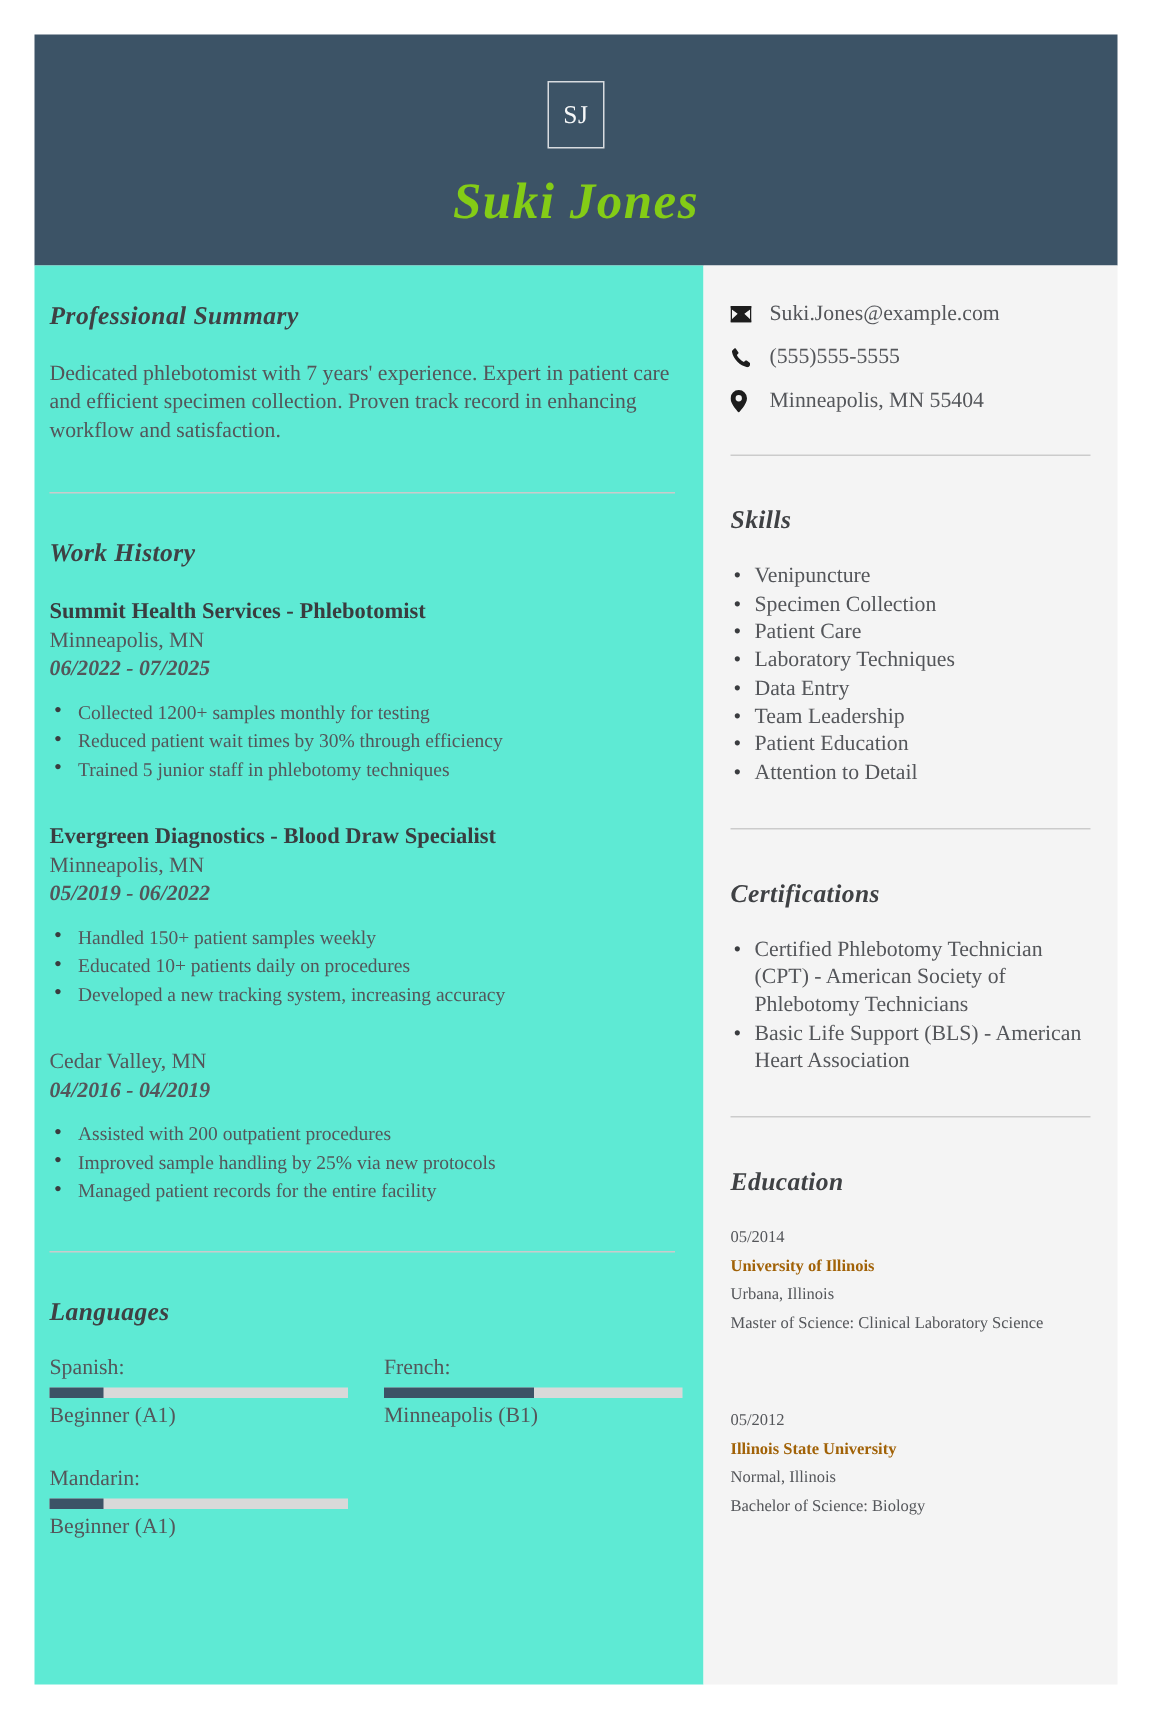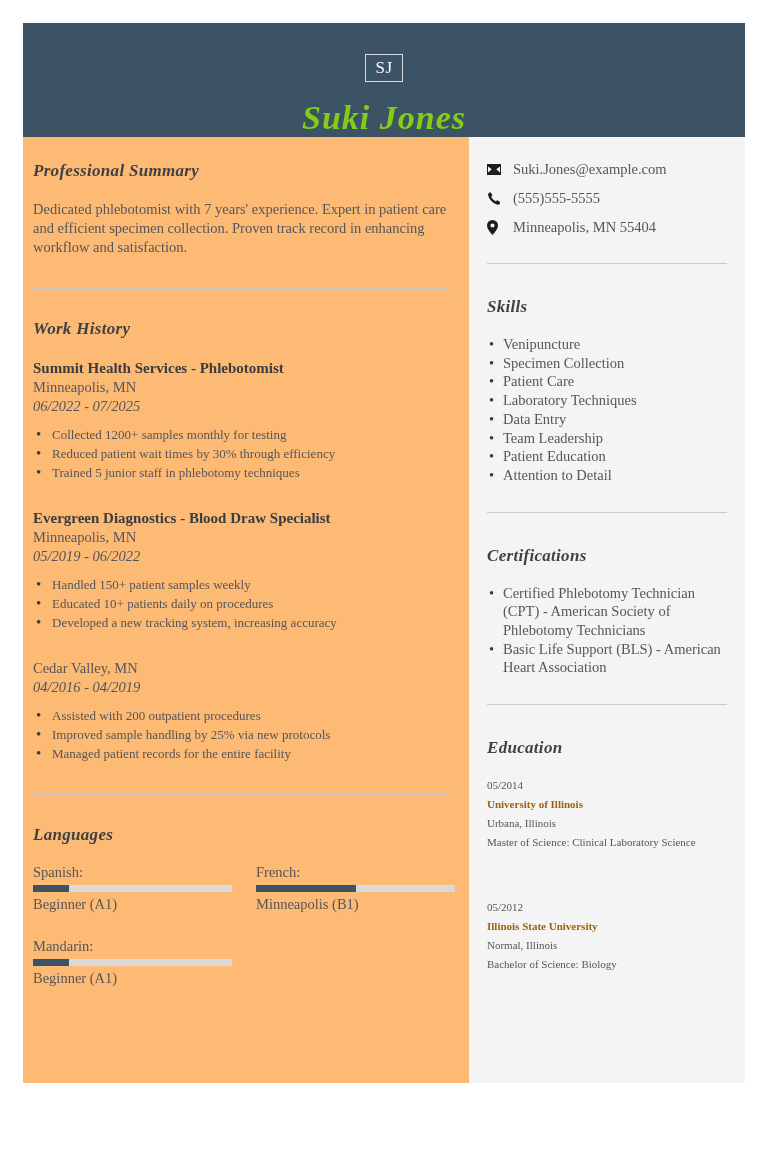--- a/index.html
+++ b/index.html
@@ -7,21 +7,21 @@
   body {
     font-family: "Liberation Serif", serif;
     color: #54565a;
     overflow: hidden;
   }
   .page { width: 768px; height: 1152px; position: relative; background: #ffffff; }
 
   
   .banner {
     margin: 23px 23px 0 23px;
-    height: 114px;
+    height: 154px;
     background: #3c5366;
     display: flex;
     flex-direction: column;
     align-items: center;
     justify-content: flex-start;
     padding-top: 31px;
   }
   .monogram {
     width: 38px; height: 45px;
     border: 1px solid rgba(255,255,255,0.8);
@@ -40,21 +40,21 @@
   }
 
   
   .columns {
     margin: 0 23px;
     display: flex;
     height: 946px;
   }
   .col-left {
     width: 446px;
-    background: #fdba74;
+    background: #5eead4;
     padding: 24px 19px 0 10px;
   }
   .col-right {
     width: 276px;
     background: #f4f4f4;
     padding: 24px 18px 0 18px;
   }
 
   .section-heading {
     font-size: 17px;
@@ -74,21 +74,21 @@
     margin-top: 19px;
     font-size: 14.5px;
     line-height: 19px;
   }
   .col-left .divider { margin: 31px 0 30px 0; }
 
   .job { margin-top: 20px; }
   .job + .job { margin-top: 27px; }
   .job-title { font-size: 15px; font-weight: bold; color: #3a3c3f; line-height: 19px; }
   .job-location { font-size: 14.5px; line-height: 19px; }
-  .job-dates { font-size: 14.5px; font-style: italic; line-height: 19px; }
+  .job-dates { font-size: 14.5px; font-style: italic; line-height: 19px; font-weight: bold; }
   ul.bullets { list-style: none; margin-top: 9px; }
   ul.bullets li {
     font-size: 13px;
     line-height: 19px;
     padding-left: 19px;
     position: relative;
   }
   ul.bullets li::before {
     content: "\2022";
     position: absolute;

